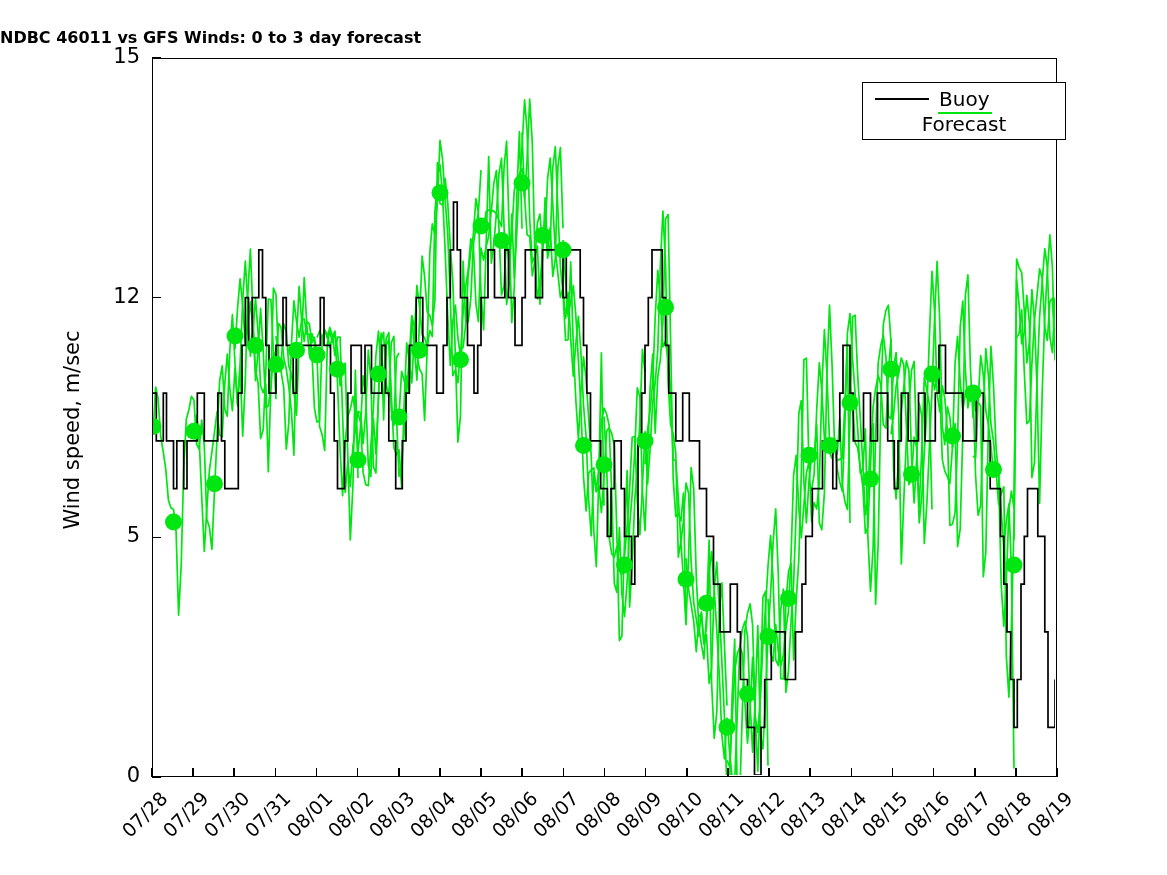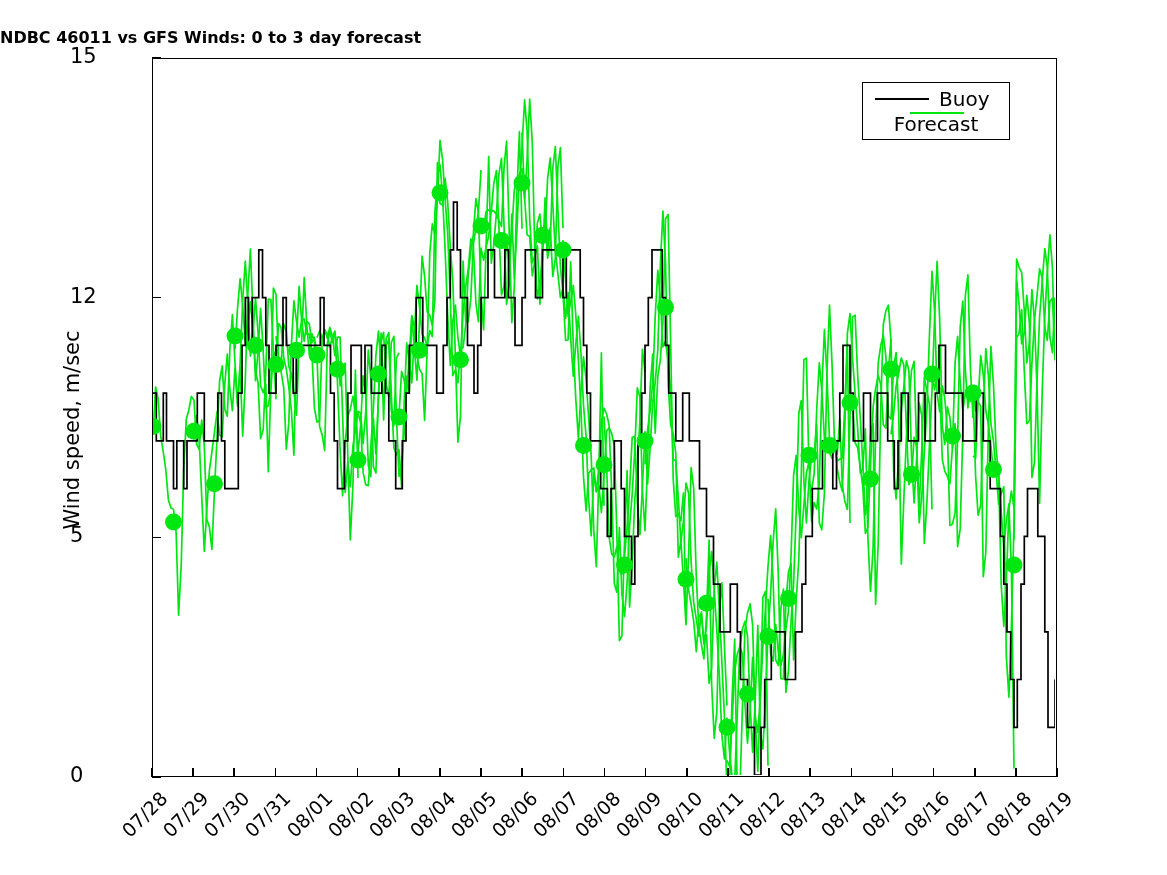--- a/index.html
+++ b/index.html
@@ -40,20 +40,21 @@
     border: 1.6px solid #000;
     box-sizing: border-box;
     overflow: hidden;
   }
   #plot-svg {
     position: absolute;
     left: 0; top: 0;
   }
   .ytick-label {
     position: absolute;
+    text-align: right;
     font-size: 21px;
     width: 70px;
     font-family: "DejaVu Sans", "Liberation Sans", sans-serif;
   }
   .ytick-mark {
     position: absolute;
     height: 1.6px;
     width: 9px;
     background: #000;
   }
@@ -79,21 +80,21 @@
     text-align: center;
     font-size: 21px;
     transform: rotate(-90deg);
     transform-origin: center center;
     font-family: "DejaVu Sans", "Liberation Sans", sans-serif;
   }
   #legend {
     position: absolute;
     left: 862px;
     top: 82px;
-    width: 148px;
+    width: 204px;
     height: 58px;
     border: 1.6px solid #000;
     background: #ffffff;
     box-sizing: border-box;
     z-index: 20;
   }
   .legend-row {
     position: absolute;
     left: 0;
     width: 100%;

